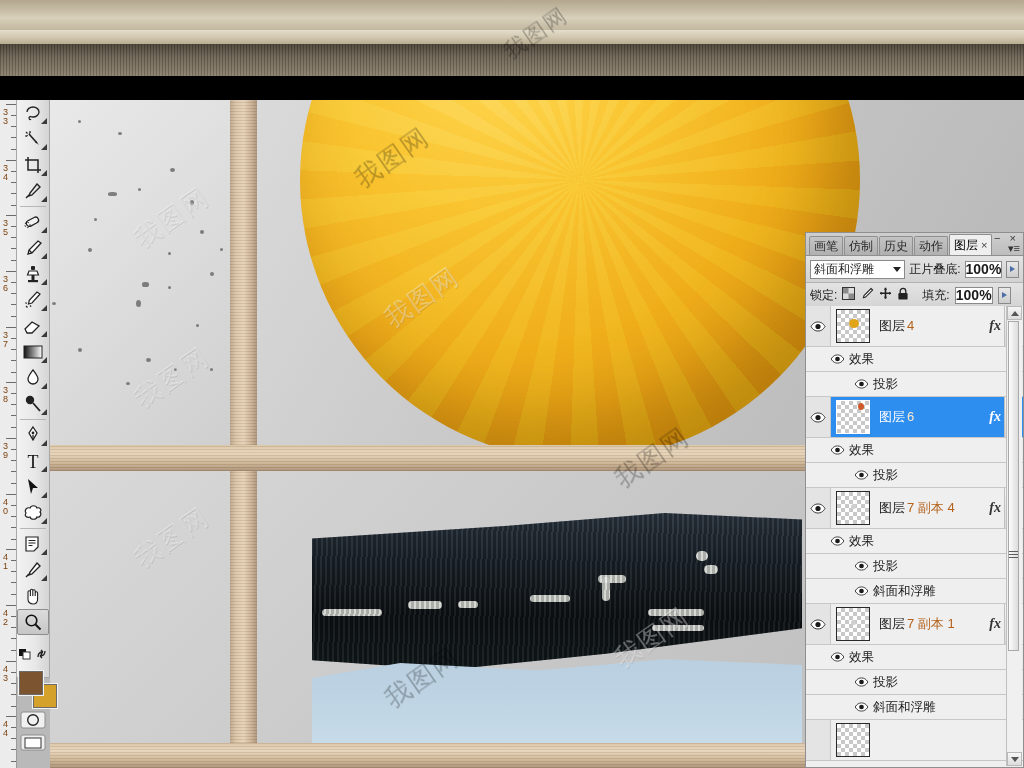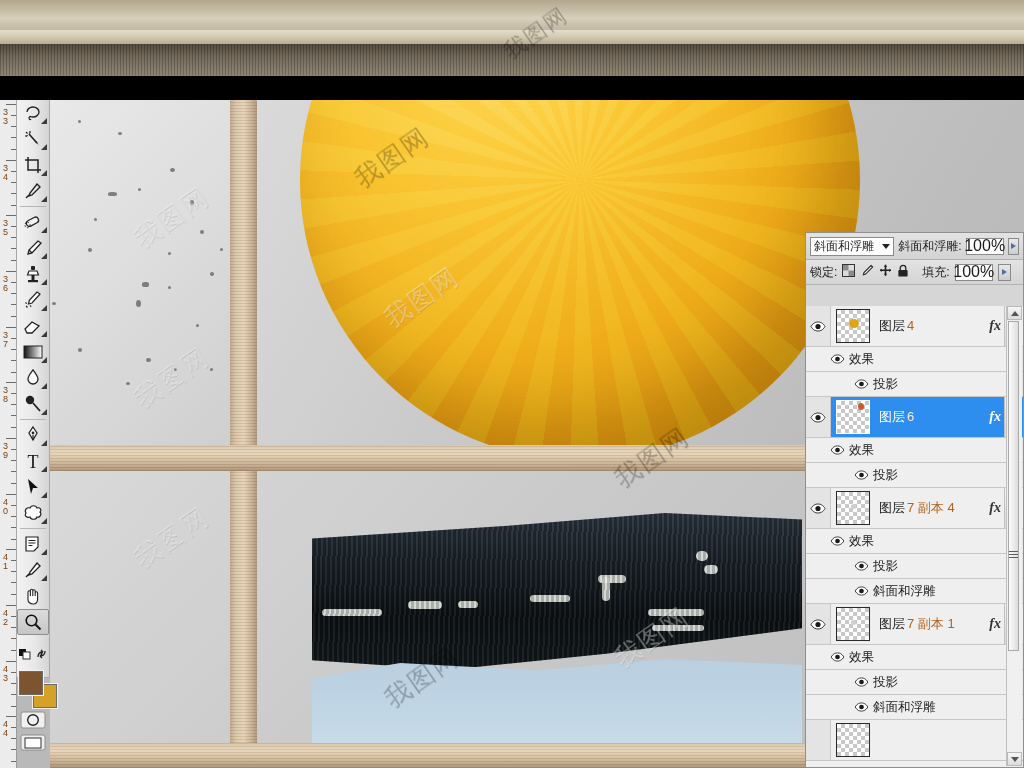--- a/index.html
+++ b/index.html
@@ -114,22 +114,22 @@
   .pmenu{position:absolute;right:3px;bottom:2px;font-size:11px;color:#333;line-height:10px;}
   .wbtns{position:absolute;right:4px;top:-1px;font-size:11px;color:#3a3a3a;letter-spacing:3px;}
 
   #blendrow{height:26px;display:flex;align-items:center;padding:0 4px;gap:4px;
     background:linear-gradient(180deg,#e3e3e3,#d2d2d2);border-bottom:1px solid #b3b3b3;}
   .combo{width:98px;height:19px;background:#fff;border:1px solid #8a8a8a;display:flex;align-items:center;
     justify-content:space-between;padding:0 3px;box-sizing:border-box;font-size:12px;}
   .combo .cv{overflow:hidden;white-space:nowrap;}
   .caret{width:0;height:0;border-left:4px solid transparent;border-right:4px solid transparent;border-top:5px solid #222;}
   .lbl{font-size:12px;white-space:nowrap;}
-  .numbox{width:38px;height:17px;background:#fff;border:1px solid #8a8a8a;font-size:16px;
-    display:flex;align-items:center;justify-content:center;box-sizing:border-box;color:#1b1b1b;}
+  .numbox{width:38px;height:17px;background:#fff;border:1px solid #8a8a8a;font-size:14px;
+    display:flex;align-items:center;justify-content:center;box-sizing:border-box;color:#1b1b1b;font-weight:bold;}
   .spin{width:13px;height:17px;background:linear-gradient(180deg,#e8e8e8,#cdcdcd);border:1px solid #8a8a8a;
     display:flex;align-items:center;justify-content:center;box-sizing:border-box;}
   .spin .t{width:0;height:0;border-top:3px solid transparent;border-bottom:3px solid transparent;border-left:5px solid #4d6fa8;}
 
   #lockrow{height:24px;display:flex;align-items:center;padding:0 4px;gap:5px;
     background:linear-gradient(180deg,#e3e3e3,#d4d4d4);border-bottom:1px solid #b3b3b3;}
 
   #layerlist{position:absolute;left:0;right:0;top:73px;bottom:0;background:#efefef;overflow:hidden;}
   .lrow{position:relative;height:40px;display:flex;align-items:center;border-bottom:1px solid #c7c7c7;background:#efefef;}
   .lrow.sel{background:#2e8ef0;color:#fff;}
@@ -511,27 +511,38 @@
   <div class="wm" style="left:80px;top:420px;">我图网</div>
   <div class="wm" style="left:330px;top:180px;">我图网</div>
   <div class="wm dk" style="left:300px;top:40px;">我图网</div>
   <div class="wm dk" style="left:560px;top:340px;">我图网</div>
   <div class="wm" style="left:560px;top:520px;">我图网</div>
   <div class="wm dk" style="left:330px;top:560px;">我图网</div>
 </div>
 
 <div id="layers-panel">
 
+  <div id="tabbar">
+    <div class="ptab">画笔</div>
+    <div class="ptab">仿制</div>
+    <div class="ptab">历史</div>
+    <div class="ptab">动作</div>
+    <div class="ptab active">
+      <span>图层</span><span class="x">×</span>
+    </div>
+    <span class="wbtns">− ×</span>
+    <span class="pmenu">▾≡</span>
+  </div>
 
   <div id="blendrow">
     <div class="combo">
       <span class="cv">斜面和浮雕</span>
       <span class="caret"></span>
     </div>
-    <span class="lbl">斜面和浮雕:</span>
+    <span class="lbl">正片叠底:</span>
     <div class="numbox">100%</div>
     <div class="spin">
         <span class="t"></span>
       </div>
   </div>
 
   <div id="lockrow">
     <span class="lbl">锁定:</span>
     <span>
       <svg width="13" height="13" viewBox="0 0 13 13">

